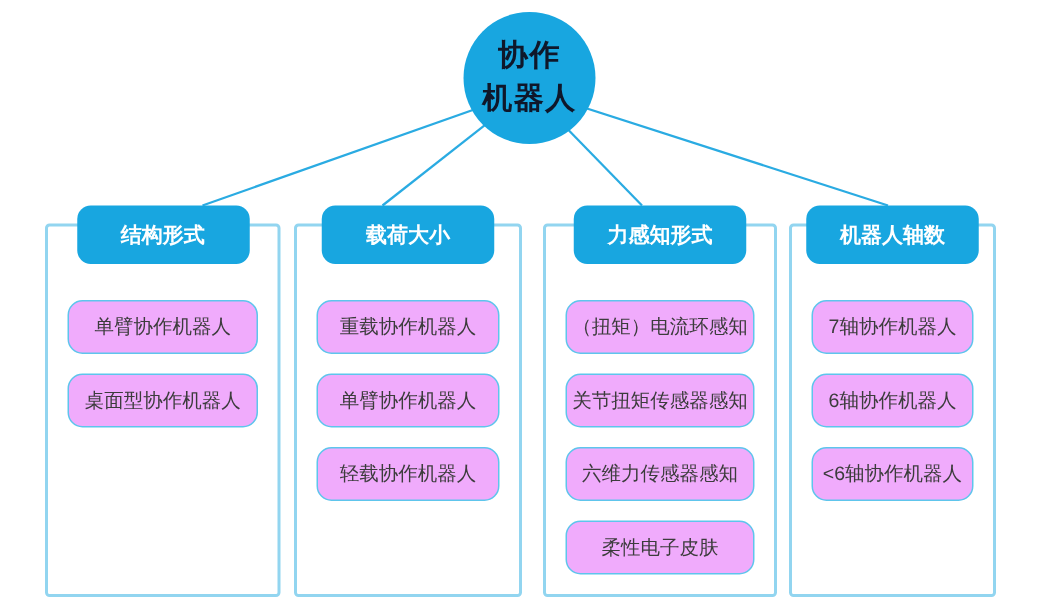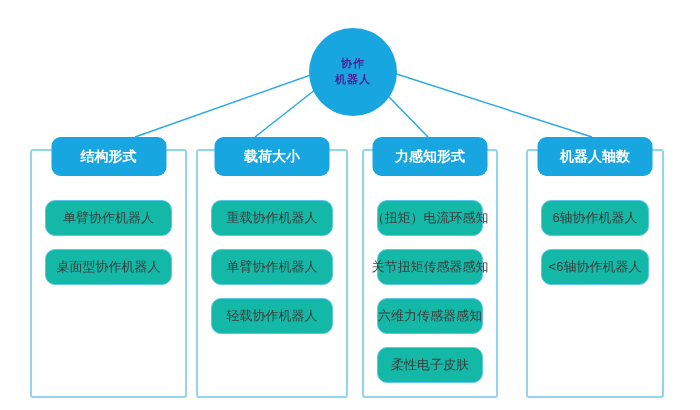--- a/index.html
+++ b/index.html
@@ -7,49 +7,49 @@
   body {
     font-family: "Liberation Sans", "DejaVu Sans", sans-serif;
     width: 700px; height: 410px; position: relative; overflow: hidden;
   }
   .stage { position: absolute; left: 0; top: 0; width: 700px; height: 410px; background: #ffffff; }
 
   .connector-svg { position: absolute; left: 0; top: 0; width: 700px; height: 410px; pointer-events: none; }
   .connector-svg line { stroke: #2aabe2; stroke-width: 1.5; }
 
   .root-node {
-    position: absolute; left: 309px; top: 28px; width: 88px; height: 88px;
+    position: absolute; left: 309px; top: 8px; width: 88px; height: 88px;
     background: #18a6e0; border-radius: 50%;
     display: flex; flex-direction: column; align-items: center; justify-content: center;
-    color: #4c1d95; font-weight: bold; font-size: 11px; line-height: 1.45;
+    color: #0f172a; font-weight: bold; font-size: 20px; line-height: 1.45;
     letter-spacing: 1px; z-index: 3;
   }
 
   .branch-col {
     position: absolute; top: 149px; height: 249px;
     border: 2px solid #92d5f0; border-radius: 3px; background: #ffffff;
     z-index: 1;
   }
   .col-1 { left: 30px;  width: 157px; }
   .col-2 { left: 196px; width: 152px; }
-  .col-3 { left: 362px; width: 136px; }
+  .col-3 { left: 362px; width: 156px; }
   .col-4 { left: 526px; width: 138px; }
 
   .branch-header {
     position: absolute; top: -14px; left: 50%; transform: translateX(-50%);
     width: 115px; height: 39px; background: #18a6e0; border-radius: 9px;
     color: #ffffff; font-weight: bold; font-size: 14px;
     display: flex; align-items: center; justify-content: center;
     z-index: 2; white-space: nowrap;
   }
 
   .items { padding-top: 49px; }
   .leaf-node {
     width: calc(100% - 26px); height: 36px; margin: 0 auto 13px auto;
-    background: #14b8a6; border: 1.5px solid #5ec5ec; border-radius: 10px;
+    background: #f0abfc; border: 1.5px solid #5ec5ec; border-radius: 10px;
     display: flex; align-items: center; justify-content: center;
     font-size: 13px; color: #3c3c3c; white-space: nowrap;
   }
 </style>
 </head>
 <body>
 
 <div class="stage">
 
   <svg class="connector-svg" viewBox="0 0 700 410">
@@ -87,18 +87,19 @@
       <div class="leaf-node">（扭矩）电流环感知</div>
       <div class="leaf-node">关节扭矩传感器感知</div>
       <div class="leaf-node">六维力传感器感知</div>
       <div class="leaf-node">柔性电子皮肤</div>
     </div>
   </div>
 
   <div class="branch-col col-4">
     <div class="branch-header">机器人轴数</div>
     <div class="items">
+      <div class="leaf-node">7轴协作机器人</div>
       <div class="leaf-node">6轴协作机器人</div>
       <div class="leaf-node">&lt;6轴协作机器人</div>
     </div>
   </div>
 
 </div>
 
 </body></html>

